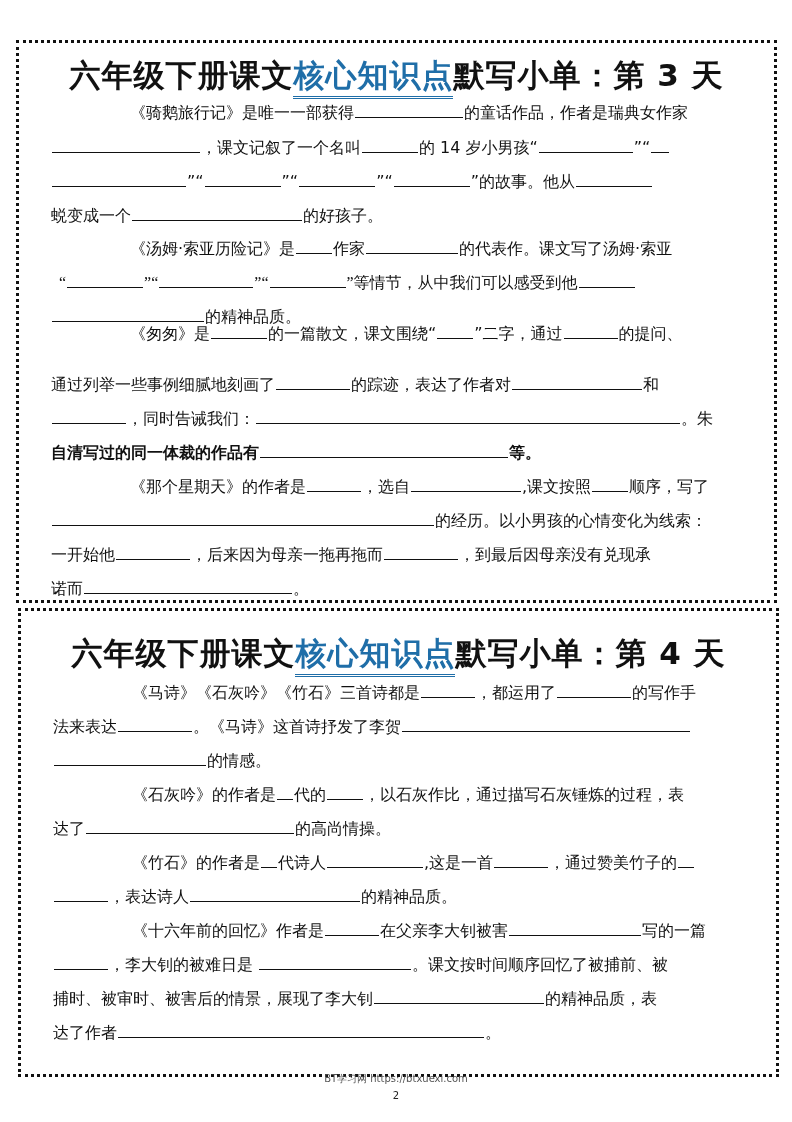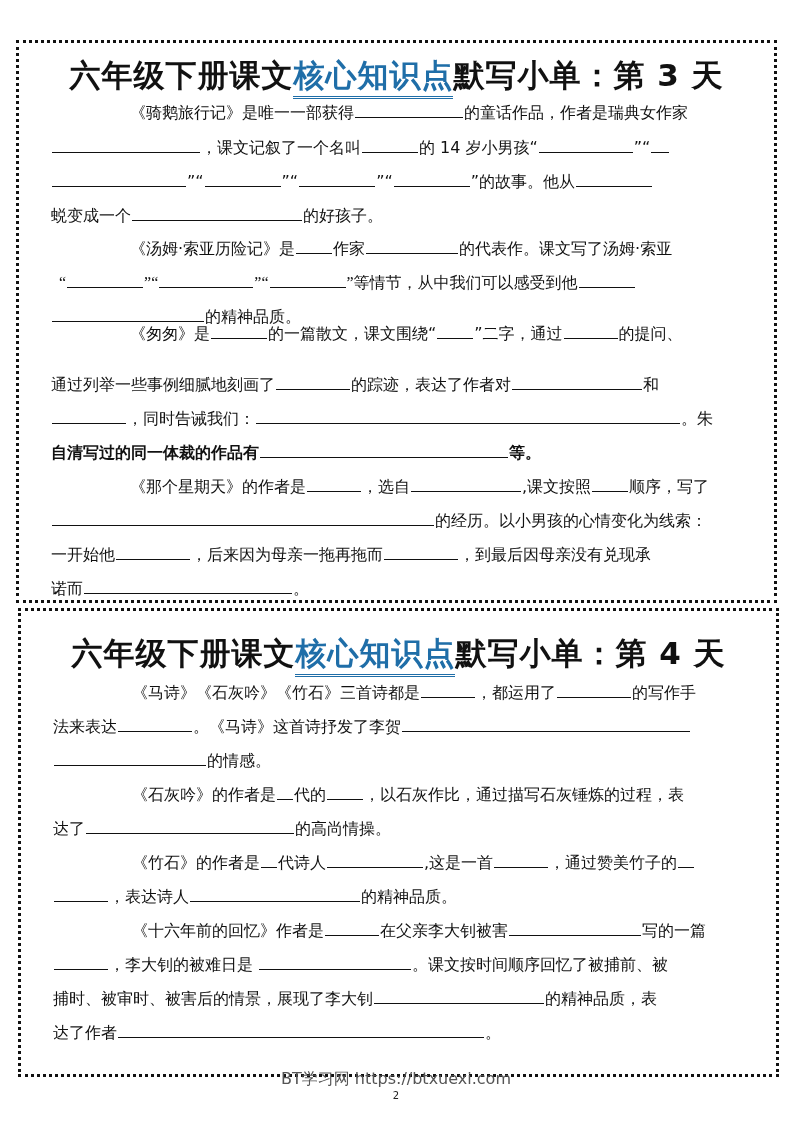--- a/index.html
+++ b/index.html
@@ -7,21 +7,21 @@
     font-family: "DejaVu Sans", "Liberation Sans", sans-serif; color:#111; }
   .box { position:absolute; border:3px dotted #111; box-sizing:border-box; }
   #box1 { left:16px; top:40px; width:761px; height:563px; }
   #box2 { left:18px; top:608px; width:761px; height:469px; }
   .title { position:absolute; left:0; right:0; text-align:center;
     font-size:31px; font-weight:bold; letter-spacing:1px; line-height:40px; white-space:nowrap; }
   .title .hl { color:#1f6ea8; border-bottom:3px double #1f6ea8; padding-bottom:3px; }
   .line { position:absolute; left:32px; font-size:16px; line-height:22px; white-space:nowrap; }
   .line.indent { left:67px;margin-left:44px; }
   .blank { display:inline-block; border-bottom:1px solid #111; height:16px; vertical-align:baseline; margin:0 1px; }
-  .footer { position:absolute; left:0; right:0; text-align:center; font-size:16px; color:#555; top:1070px; line-height:18px; }
+  .footer { position:absolute; left:0; right:0; text-align:center; font-size:10px; color:#555; top:1070px; line-height:18px; }
   .pagenum { position:absolute; left:0; right:0; text-align:center; font-size:10px; color:#222; top:1090px; }
 </style>
 </head>
 <body>
 
 <div id="box1" class="box">
   <div class="title" style="top:12px;"><span>六年级下册课文</span><span class="hl">核心知识点</span><span>默写小单：第 3 天</span></div>
 
   <div class="line indent" style="top:58px;"><span>《骑鹅旅行记》是唯一一部获得</span><span class="blank" style="width:108px"></span><span>的童话作品，作者是瑞典女作家</span></div>
 

